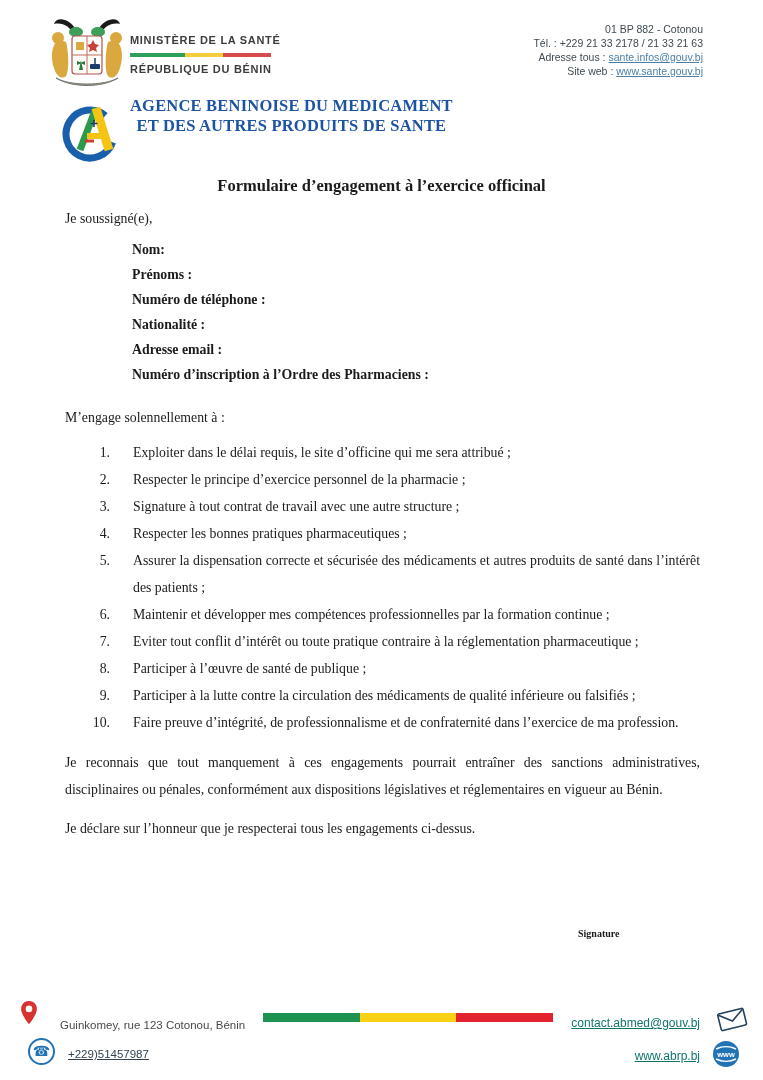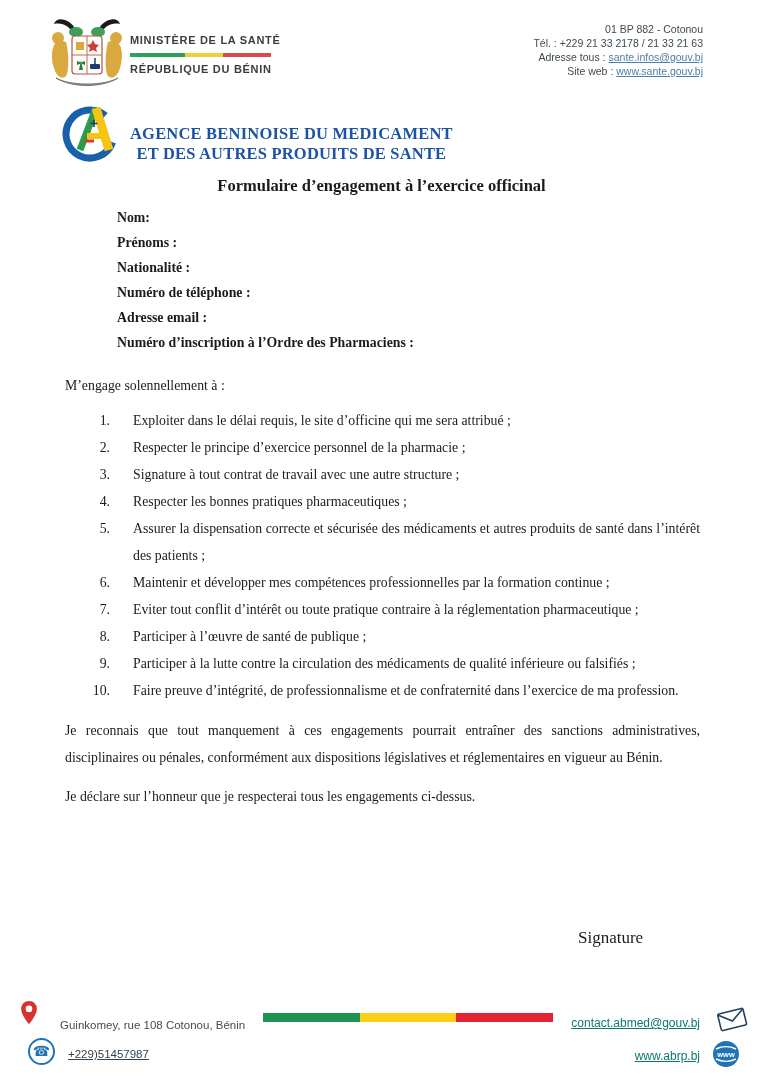--- a/index.html
+++ b/index.html
@@ -14,38 +14,38 @@
   .ministry { position:absolute; left:130px; top:34px; font-family:"Liberation Sans", sans-serif; }
   .ministry .m-line { font-size:11px; font-weight:600; letter-spacing:.7px; color:#3c3c3c; }
   .tricolor-thin { width:141px; height:4px; display:flex; margin:7px 0 6px 0; }
   .tricolor-thin .g { width:39%; background:#2f9f5c; }
   .tricolor-thin .y { width:27%; background:#f2ce3c; }
   .tricolor-thin .r { width:34%; background:#d94a4c; }
   .contact { position:absolute; right:60px; top:22px; text-align:right;
     font-family:"Liberation Sans", sans-serif; font-size:10.5px; line-height:14px; color:#3f4a52; }
   .contact a { color:#4c7fa6; text-decoration:underline; cursor:pointer; }
   
-  .agency { position:absolute; left:56px; top:96px; display:flex; align-items:flex-end; }
+  .agency { position:absolute; left:56px; top:96px; display:flex; align-items:flex-start; }
   .agency-name { margin-left:10px; text-align:center; color:#1c53a3; font-weight:bold;
     font-size:16.5px; line-height:20px; letter-spacing:.2px; }
   
   .doc-title { position:absolute; left:0; right:0; top:176px; text-align:center;
     font-size:16.5px; font-weight:bold; }
   .main { position:absolute; left:65px; top:205px; width:635px; font-size:13.8px; }
   .intro { line-height:27px; margin-bottom:5px; }
-  .fields { margin-left:52px; }
+  .fields { margin-left:67px; }
   .fields div { font-weight:bold; line-height:25px; }
   .engage-lead { margin-top:17px; line-height:27px; }
   ol.engagements { list-style:none; margin-top:8px; }
   ol.engagements li { display:flex; line-height:27px; }
   ol.engagements .num { flex:0 0 45px; text-align:right; }
   ol.engagements .txt { flex:1; padding-left:23px; text-align:justify; }
   .para { margin-top:13px; line-height:27px; text-align:justify; }
   .para2 { margin-top:12px; line-height:27px; }
-  .signature { position:absolute; left:578px; top:928px; font-size:17px; font-weight:normal; }
+  .signature { position:absolute; left:578px; top:928px; font-size:10px; font-weight:bold; }
   
   .footer-item { position:absolute; font-family:"Liberation Sans", sans-serif; }
   .f-address { left:60px; top:1019px; font-size:11.5px; color:#4a4a4a; }
   .f-phone { left:68px; top:1048px; font-size:11.5px; }
   .f-phone a { color:#33424d; text-decoration:underline; cursor:pointer; }
   .f-email { right:63px; top:1016px; font-size:12px; }
   .f-web { right:63px; top:1049px; font-size:12px;margin-left:12px; }
   .f-email a,.f-web a { color:#0f766e; text-decoration:underline; cursor:pointer; }
   .pin-icon { position:absolute; left:20px; top:1000px; }
   .phone-icon { position:absolute; left:28px; top:1038px; width:27px; height:27px;
@@ -119,26 +119,27 @@
     </svg>
     <div class="agency-name">
       <div>AGENCE BENINOISE DU MEDICAMENT</div>
       <div>ET DES AUTRES PRODUITS DE SANTE</div>
     </div>
   </div>
 
   <div class="doc-title">Formulaire d’engagement à l’exercice officinal</div>
 
   <div class="main">
+    <p class="intro">Je soussigné(e),</p>
 
     <div class="fields">
       <div>Nom:</div>
       <div>Prénoms :</div>
+      <div>Numéro de téléphone :</div>
       <div>Nationalité :</div>
-      <div>Numéro de téléphone :</div>
       <div>Adresse email :</div>
       <div>Numéro d’inscription à l’Ordre des Pharmaciens :</div>
     </div>
 
     <p class="engage-lead">M’engage solennellement à :</p>
 
     <ol class="engagements">
       <li>
           <span class="num">1.</span>
           <span class="txt">Exploiter dans le délai requis, le site d’officine qui me sera attribué ;</span>
@@ -186,21 +187,21 @@
   </div>
 
   <div class="signature">Signature</div>
 
   <div class="pin-icon">
     <svg width="18" height="26" viewBox="0 0 24 34">
       <path d="M12 1 C6 1 1.5 5.6 1.5 11.5 C1.5 19.5 12 32 12 32 S22.5 19.5 22.5 11.5 C22.5 5.6 18 1 12 1 Z" fill="#d63230"></path>
       <circle cx="12" cy="11.5" r="4.4" fill="#ffffff"></circle>
     </svg>
   </div>
-  <div class="footer-item f-address">Guinkomey, rue 108 Cotonou, Bénin</div>
+  <div class="footer-item f-address">Guinkomey, rue 123 Cotonou, Bénin</div>
 
   <div class="phone-icon">☎</div>
   <div class="footer-item f-phone"><a>+229)51457987</a></div>
 
   <div class="bar">
       <span class="g"></span>
       <span class="y"></span>
       <span class="r"></span>
     </div>
 

